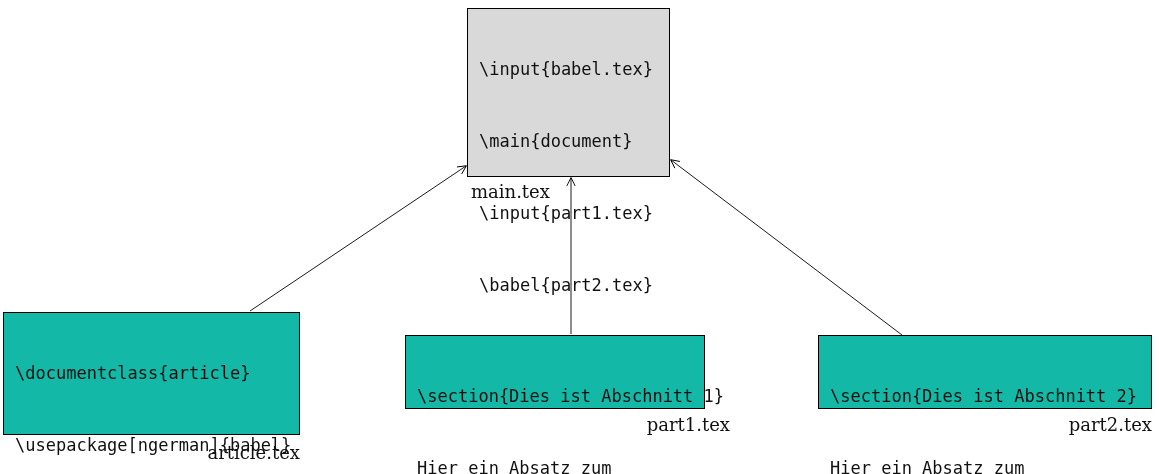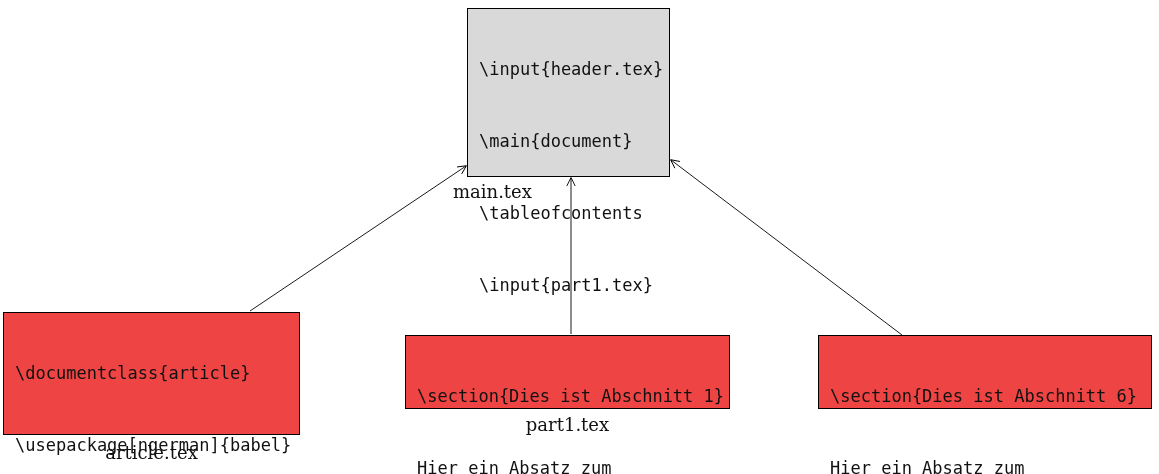--- a/index.html
+++ b/index.html
@@ -13,79 +13,79 @@
   }
   .edges {
     position: absolute;
     left: 0; top: 0;
     width: 1159px; height: 474px;
   }
   .node {
     position: absolute;
     box-sizing: border-box;
     border: 1px solid #000000;
-    background: #ef4444;
+    background: #14b8a6;
     color: #111111;
     font-size: 17px;
     line-height: 24px;
     white-space: pre;
     padding: 0 0 0 11px;
   }
   .node.main-node { background: #d9d9d9; }
   .code-line { height: 24px; }
   .node-label {
     position: absolute;
     font-family: "DejaVu Serif", serif;
     font-size: 18px;
     color: #111111;
     white-space: nowrap;
   }
-  .node-label.centered { text-align: center; }
+  .node-label.centered { text-align: right; }
 </style>
 </head>
 <body>
 
 <div class="canvas">
 
   <svg class="edges" width="1159" height="474" viewBox="0 0 1159 474" xmlns="http://www.w3.org/2000/svg">
     <defs>
       <marker id="arrow" viewBox="-10 -6 12 12" markerWidth="12" markerHeight="12" refX="-0.5" refY="0" orient="auto" markerUnits="userSpaceOnUse">
         <path d="M-8.5,-4.2 L0,0 L-8.5,4.2" fill="none" stroke="#000000" stroke-width="0.9"></path>
       </marker>
     </defs>
     <line x1="250" y1="311" x2="466" y2="166" stroke="#000000" stroke-width="0.9" marker-end="url(#arrow)"></line>
     <line x1="571" y1="334" x2="571" y2="178" stroke="#000000" stroke-width="0.9" marker-end="url(#arrow)"></line>
     <line x1="902" y1="335" x2="671" y2="160" stroke="#000000" stroke-width="0.9" marker-end="url(#arrow)"></line>
   </svg>
 
   <div class="node main-node" style="left:467px; top:8px; width:203px; height:169px;">
-    <div class="code-line">\input{header.tex}</div>
+    <div class="code-line">\input{babel.tex}</div>
     <div class="code-line">\main{document}</div>
-    <div class="code-line">\tableofcontents</div>
     <div class="code-line">\input{part1.tex}</div>
     <div class="code-line">\babel{part2.tex}</div>
     
   </div>
-  <div class="node-label" style="left:453px; top:181px;">main.tex</div>
+  <div class="node-label" style="left:471px; top:181px;">main.tex</div>
 
   <div class="node" style="left:3px; top:312px; width:297px; height:123px;">
     <div class="code-line">\documentclass{article}</div>
     <div class="code-line">\usepackage[ngerman]{babel}</div>
     
     
     
   </div>
   <div class="node-label centered" style="left:3px; top:442px; width:297px;">article.tex</div>
 
-  <div class="node" style="left:405px; top:335px; width:325px; height:74px;">
+  <div class="node" style="left:405px; top:335px; width:300px; height:74px;">
     <div class="code-line">\section{Dies ist Abschnitt 1}</div>
     <div class="code-line">Hier ein Absatz zum</div>
     
   </div>
   <div class="node-label centered" style="left:405px; top:414px; width:325px;">part1.tex</div>
 
   <div class="node" style="left:818px; top:335px; width:334px; height:74px;">
-    <div class="code-line">\section{Dies ist Abschnitt 6}</div>
+    <div class="code-line">\section{Dies ist Abschnitt 2}</div>
     <div class="code-line">Hier ein Absatz zum</div>
     
   </div>
+  <div class="node-label centered" style="left:818px; top:414px; width:334px;">part2.tex</div>
 
 </div>
 
 </body></html>

